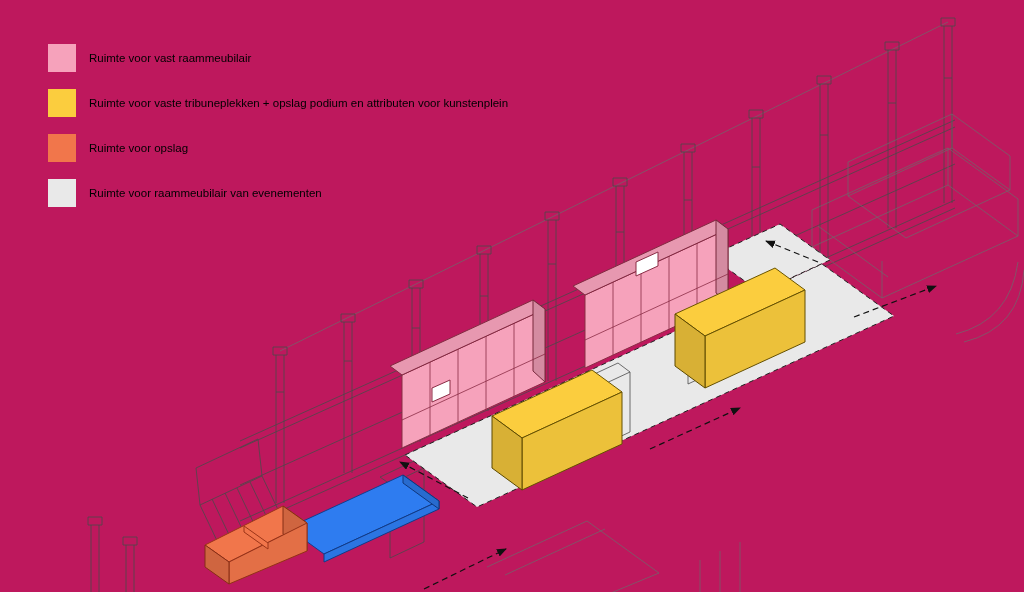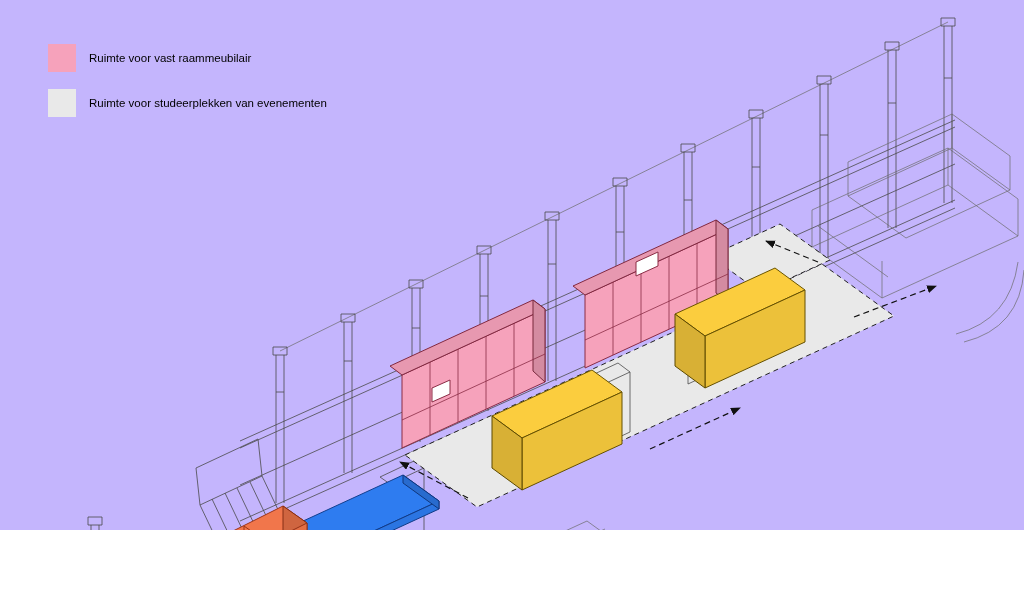--- a/index.html
+++ b/index.html
@@ -1,16 +1,16 @@
 <!DOCTYPE html>
 <html><head>
 <meta charset="utf-8">
 <style>
   html,body{margin:0;padding:0;background:#fff;}
-  .stage{position:relative;width:1024px;height:530px;background:#c4b5fd;overflow:hidden;
+  .stage{position:relative;width:1024px;height:592px;background:#be185d;overflow:hidden;
          font-family:"Liberation Sans",sans-serif;}
   .stage svg{position:absolute;left:0;top:0;}
 
   
   .lines path, .lines rect{stroke:#4a4a4a;stroke-width:.8;fill:none;}
   .lines .faint{stroke:#6b6b6b;stroke-width:.7;}
 
   
   .floor polygon{stroke:#222222;stroke-width:1;stroke-dasharray:5 4;}
   .zone-pink polygon{stroke:#8a2c45;stroke-width:1;}
@@ -162,18 +162,26 @@
       <path marker-end="url(#ah)" d="M818,262 L766,241"></path>
     </g>
   </svg>
 
   <div class="legend">
     <div class="legend-row">
       <span class="swatch" style="background-color: rgb(246, 162, 187);"></span>
       <span class="legend-label">Ruimte voor vast raammeubilair</span>
     </div>
     <div class="legend-row">
+      <span class="swatch" style="background-color: rgb(251, 205, 62);"></span>
+      <span class="legend-label">Ruimte voor vaste tribuneplekken + opslag podium en attributen voor kunstenplein</span>
+    </div>
+    <div class="legend-row">
+      <span class="swatch" style="background-color: rgb(241, 118, 75);"></span>
+      <span class="legend-label">Ruimte voor opslag</span>
+    </div>
+    <div class="legend-row">
       <span class="swatch" style="background-color: rgb(233, 233, 233);"></span>
-      <span class="legend-label">Ruimte voor studeerplekken van evenementen</span>
+      <span class="legend-label">Ruimte voor raammeubilair van evenementen</span>
     </div>
   </div>
 
 </div>
 
 </body></html>

